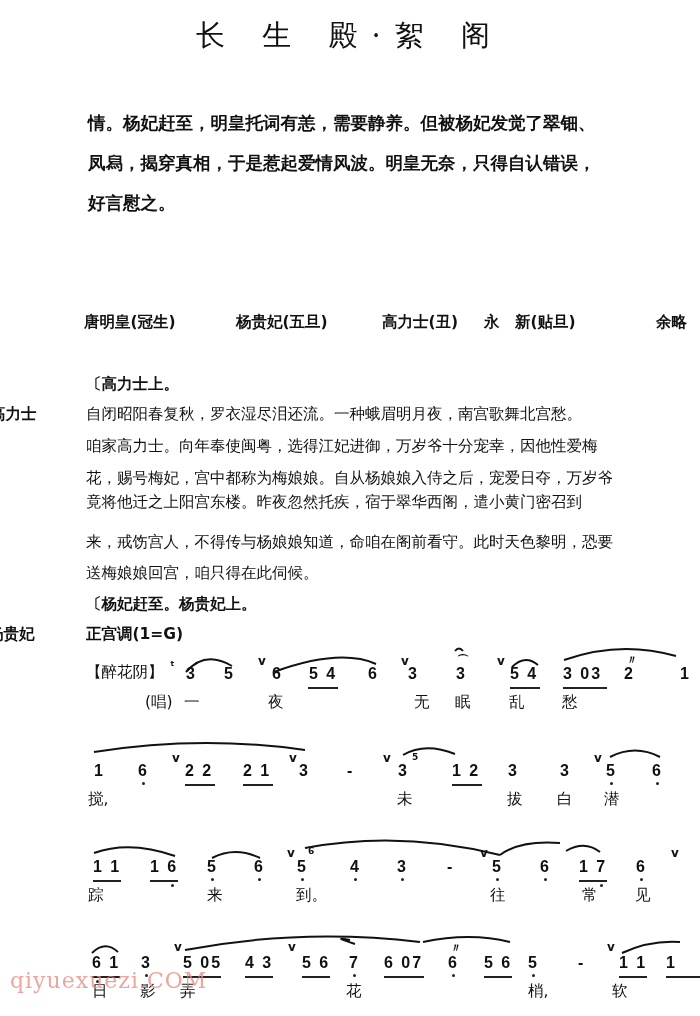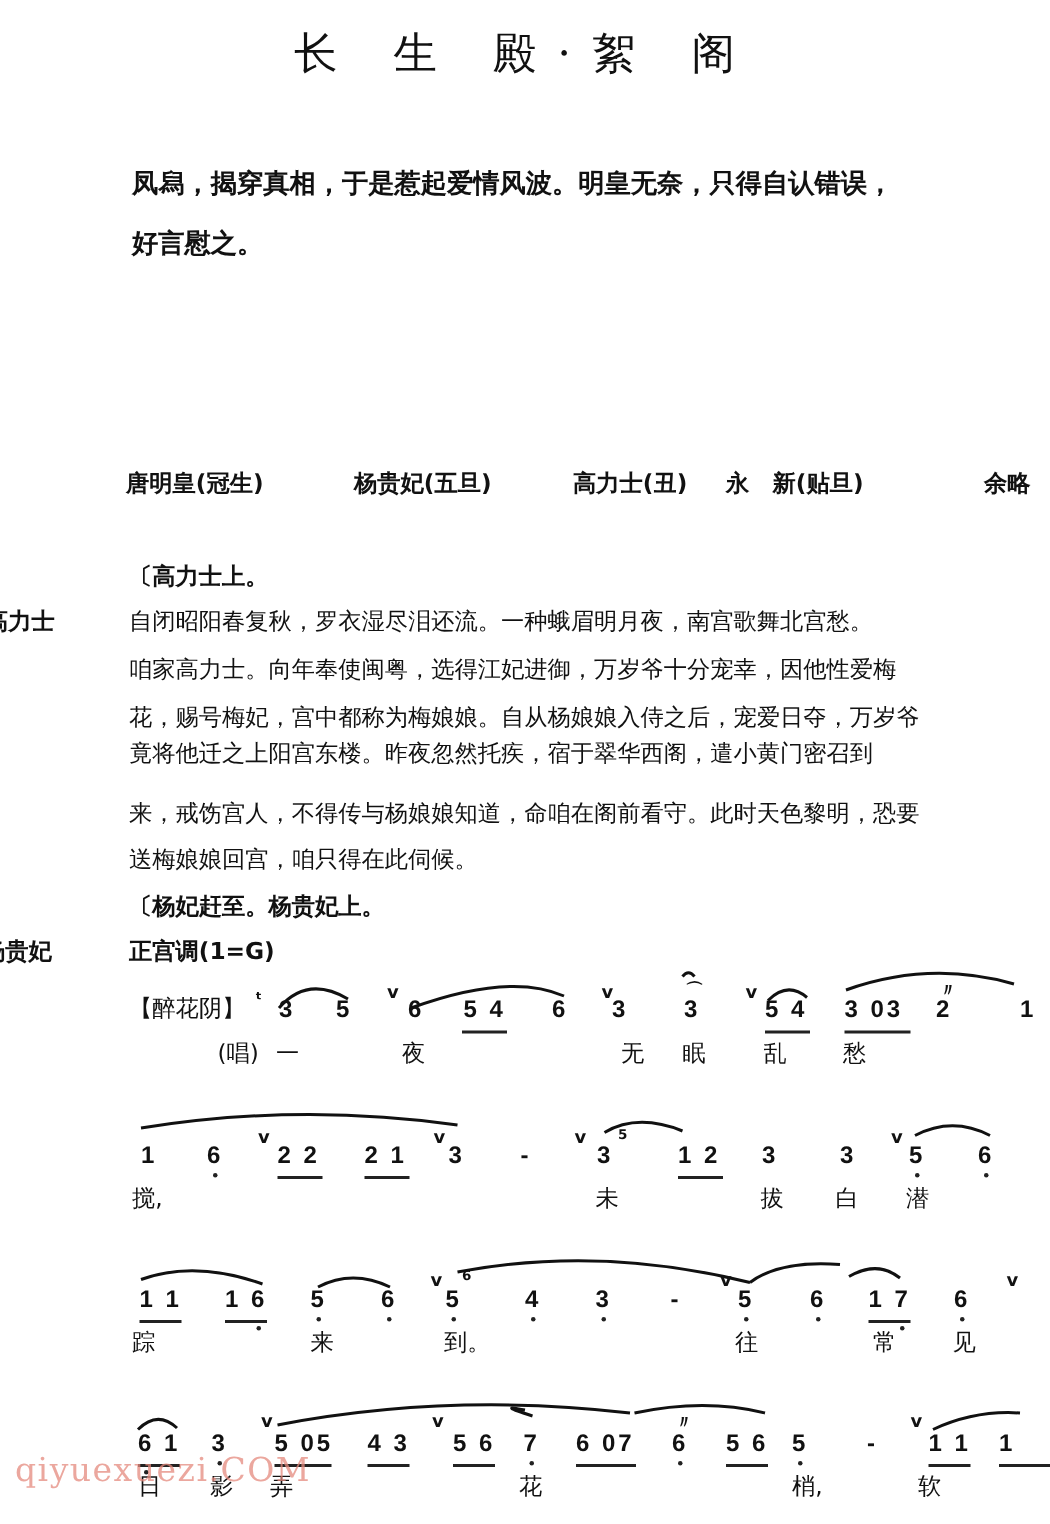--- a/index.html
+++ b/index.html
@@ -31,20 +31,21 @@
   }
   .vmark { font-size: 12px; font-weight: bold; }
   .dot { position: absolute; width: 3px; height: 3px; border-radius: 50%; background: #222; }
 </style>
 </head>
 <body>
 
 <div class="abs title">长 生 殿·絮 阁</div>
 
 <div class="abs synopsis">
+  <p style="text-indent:0">情。杨妃赶至，明皇托词有恙，需要静养。但被杨妃发觉了翠钿、</p>
   <p style="text-indent:0">凤舄，揭穿真相，于是惹起爱情风波。明皇无奈，只得自认错误，</p>
   <p style="text-indent:0">好言慰之。</p>
 </div>
 
 <div class="abs cast">
   <span style="left:0">唐明皇(冠生)</span>
   <span style="left:152px">杨贵妃(五旦)</span>
   <span style="left:298px">高力士(丑)</span>
   <span style="left:400px">永　新(贴旦)</span>
   <span style="left:572px">余略</span>

